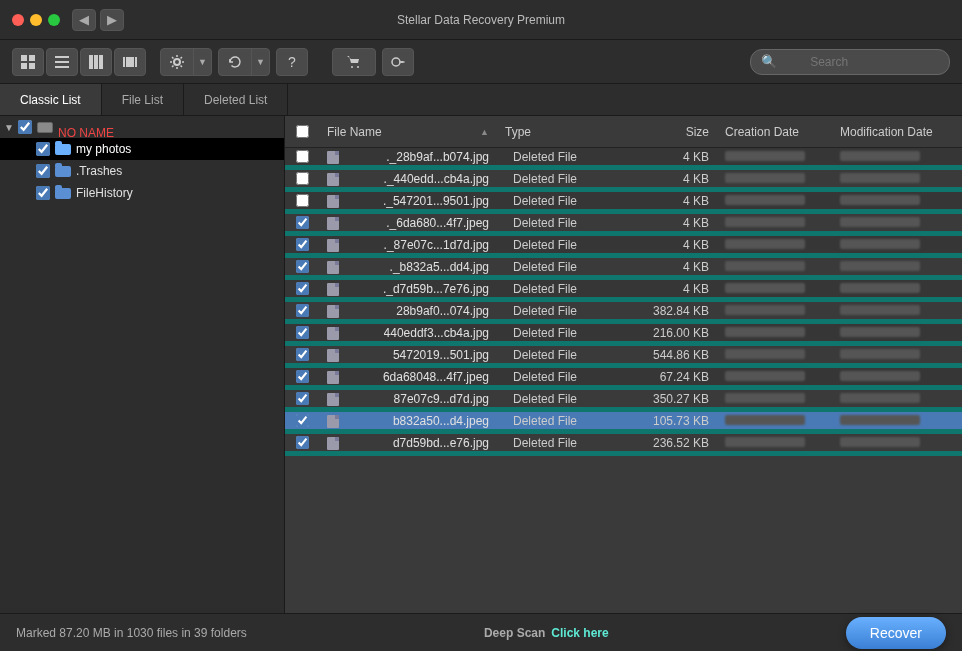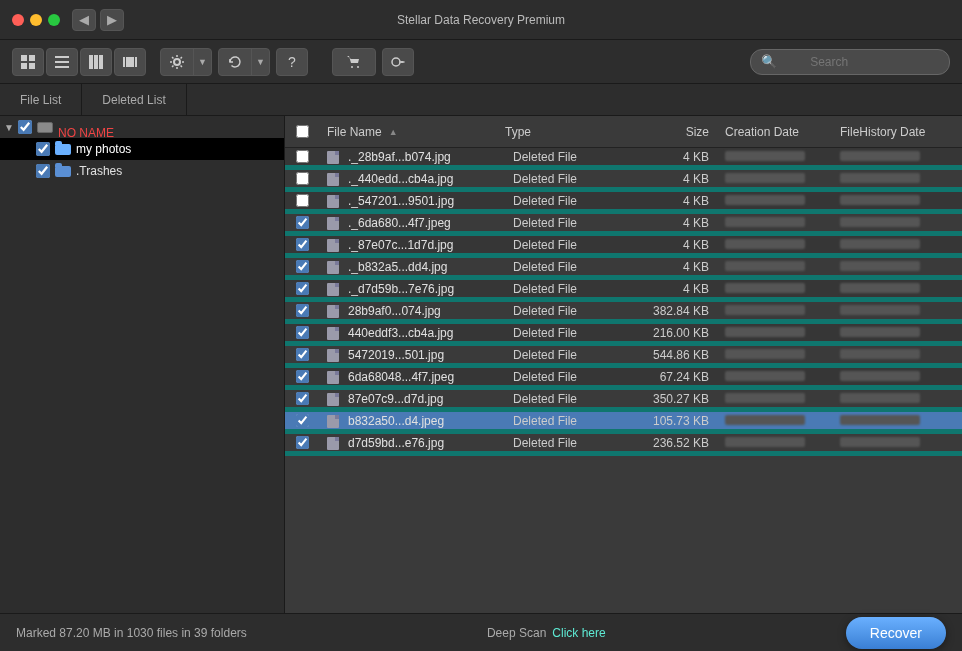--- a/index.html
+++ b/index.html
@@ -259,20 +259,21 @@
       align-items: center;
       justify-content: center;
     }
     .col-name {
       flex: 1;
       min-width: 150px;
       padding: 0 8px;
       display: flex;
       align-items: center;
       gap: 4px;
+      justify-content: space-between;
     }
     .col-type {
       width: 110px;
       flex-shrink: 0;
       padding: 0 8px;
     }
     .col-size {
       width: 110px;
       flex-shrink: 0;
       padding: 0 8px;
@@ -384,20 +385,21 @@
     .statusbar-left {
       font-size: 12px;
       color: #aaa;
     }
     .statusbar-center {
       display: flex;
       align-items: center;
       gap: 6px;
       font-size: 12px;
       color: #aaa;
+      font-weight: bold;
     }
     .click-here-link {
       color: #5eead4;
       cursor: pointer;
       text-decoration: none;
     }
     .recover-btn {
       background: linear-gradient(to bottom, #6ab0ff, #3a7fd4);
       color: #fff;
       border: none;
@@ -517,20 +519,23 @@
     </svg>
   </div>
 
   <div class="search-bar">
     <span class="search-icon">🔍</span>
     <input type="text" placeholder="Search" style="">
   </div>
 </div>
 
 <div class="view-tabs">
+  <div class="view-tab active">
+    <span>Classic List</span>
+  </div>
   <div class="view-tab">
     <span>File List</span>
   </div>
   <div class="view-tab">
     <span>Deleted List</span>
   </div>
 </div>
 
 <div class="main-layout">
 
@@ -561,20 +566,30 @@
         <span class="tree-arrow" style="width:12px;"></span>
         <input type="checkbox" class="tree-checkbox" checked="" style="">
         <div class="tree-icon">
           <div style="width:16px;height:11px;background:#5a8fd4;border-radius:2px;position:relative;">
             <div style="position:absolute;top:-3px;left:0;width:7px;height:4px;background:#5a8fd4;border-radius:2px 2px 0 0;"></div>
           </div>
         </div>
         <span class="tree-label">.Trashes</span>
       </div>
 
+      <div class="tree-item" style="padding-left:24px;">
+        <span class="tree-arrow" style="width:12px;"></span>
+        <input type="checkbox" class="tree-checkbox" checked="" style="">
+        <div class="tree-icon">
+          <div style="width:16px;height:11px;background:#5a8fd4;border-radius:2px;position:relative;">
+            <div style="position:absolute;top:-3px;left:0;width:7px;height:4px;background:#5a8fd4;border-radius:2px 2px 0 0;"></div>
+          </div>
+        </div>
+        <span class="tree-label">FileHistory</span>
+      </div>
 
     </div>
   </div>
 
   <div class="file-table-container">
 
     <div class="file-table-header">
       <div class="col-check">
         <input type="checkbox" style="">
       </div>
@@ -585,21 +600,21 @@
       <div class="col-type header-cell">
         <span>Type</span>
       </div>
       <div class="col-size header-cell" style="display:flex;justify-content:flex-end;">
         <span>Size</span>
       </div>
       <div class="col-creation header-cell">
         <span>Creation Date</span>
       </div>
       <div class="col-modification header-cell">
-        <span>FileHistory Date</span>
+        <span>Modification Date</span>
       </div>
     </div>
 
     <div class="file-table-body" id="file-table-body">
     <div class="file-row">
     <div class="col-check">
       <input type="checkbox" class="file-checkbox" style="">
     </div>
     <div class="col-name">
       <div class="file-icon">

